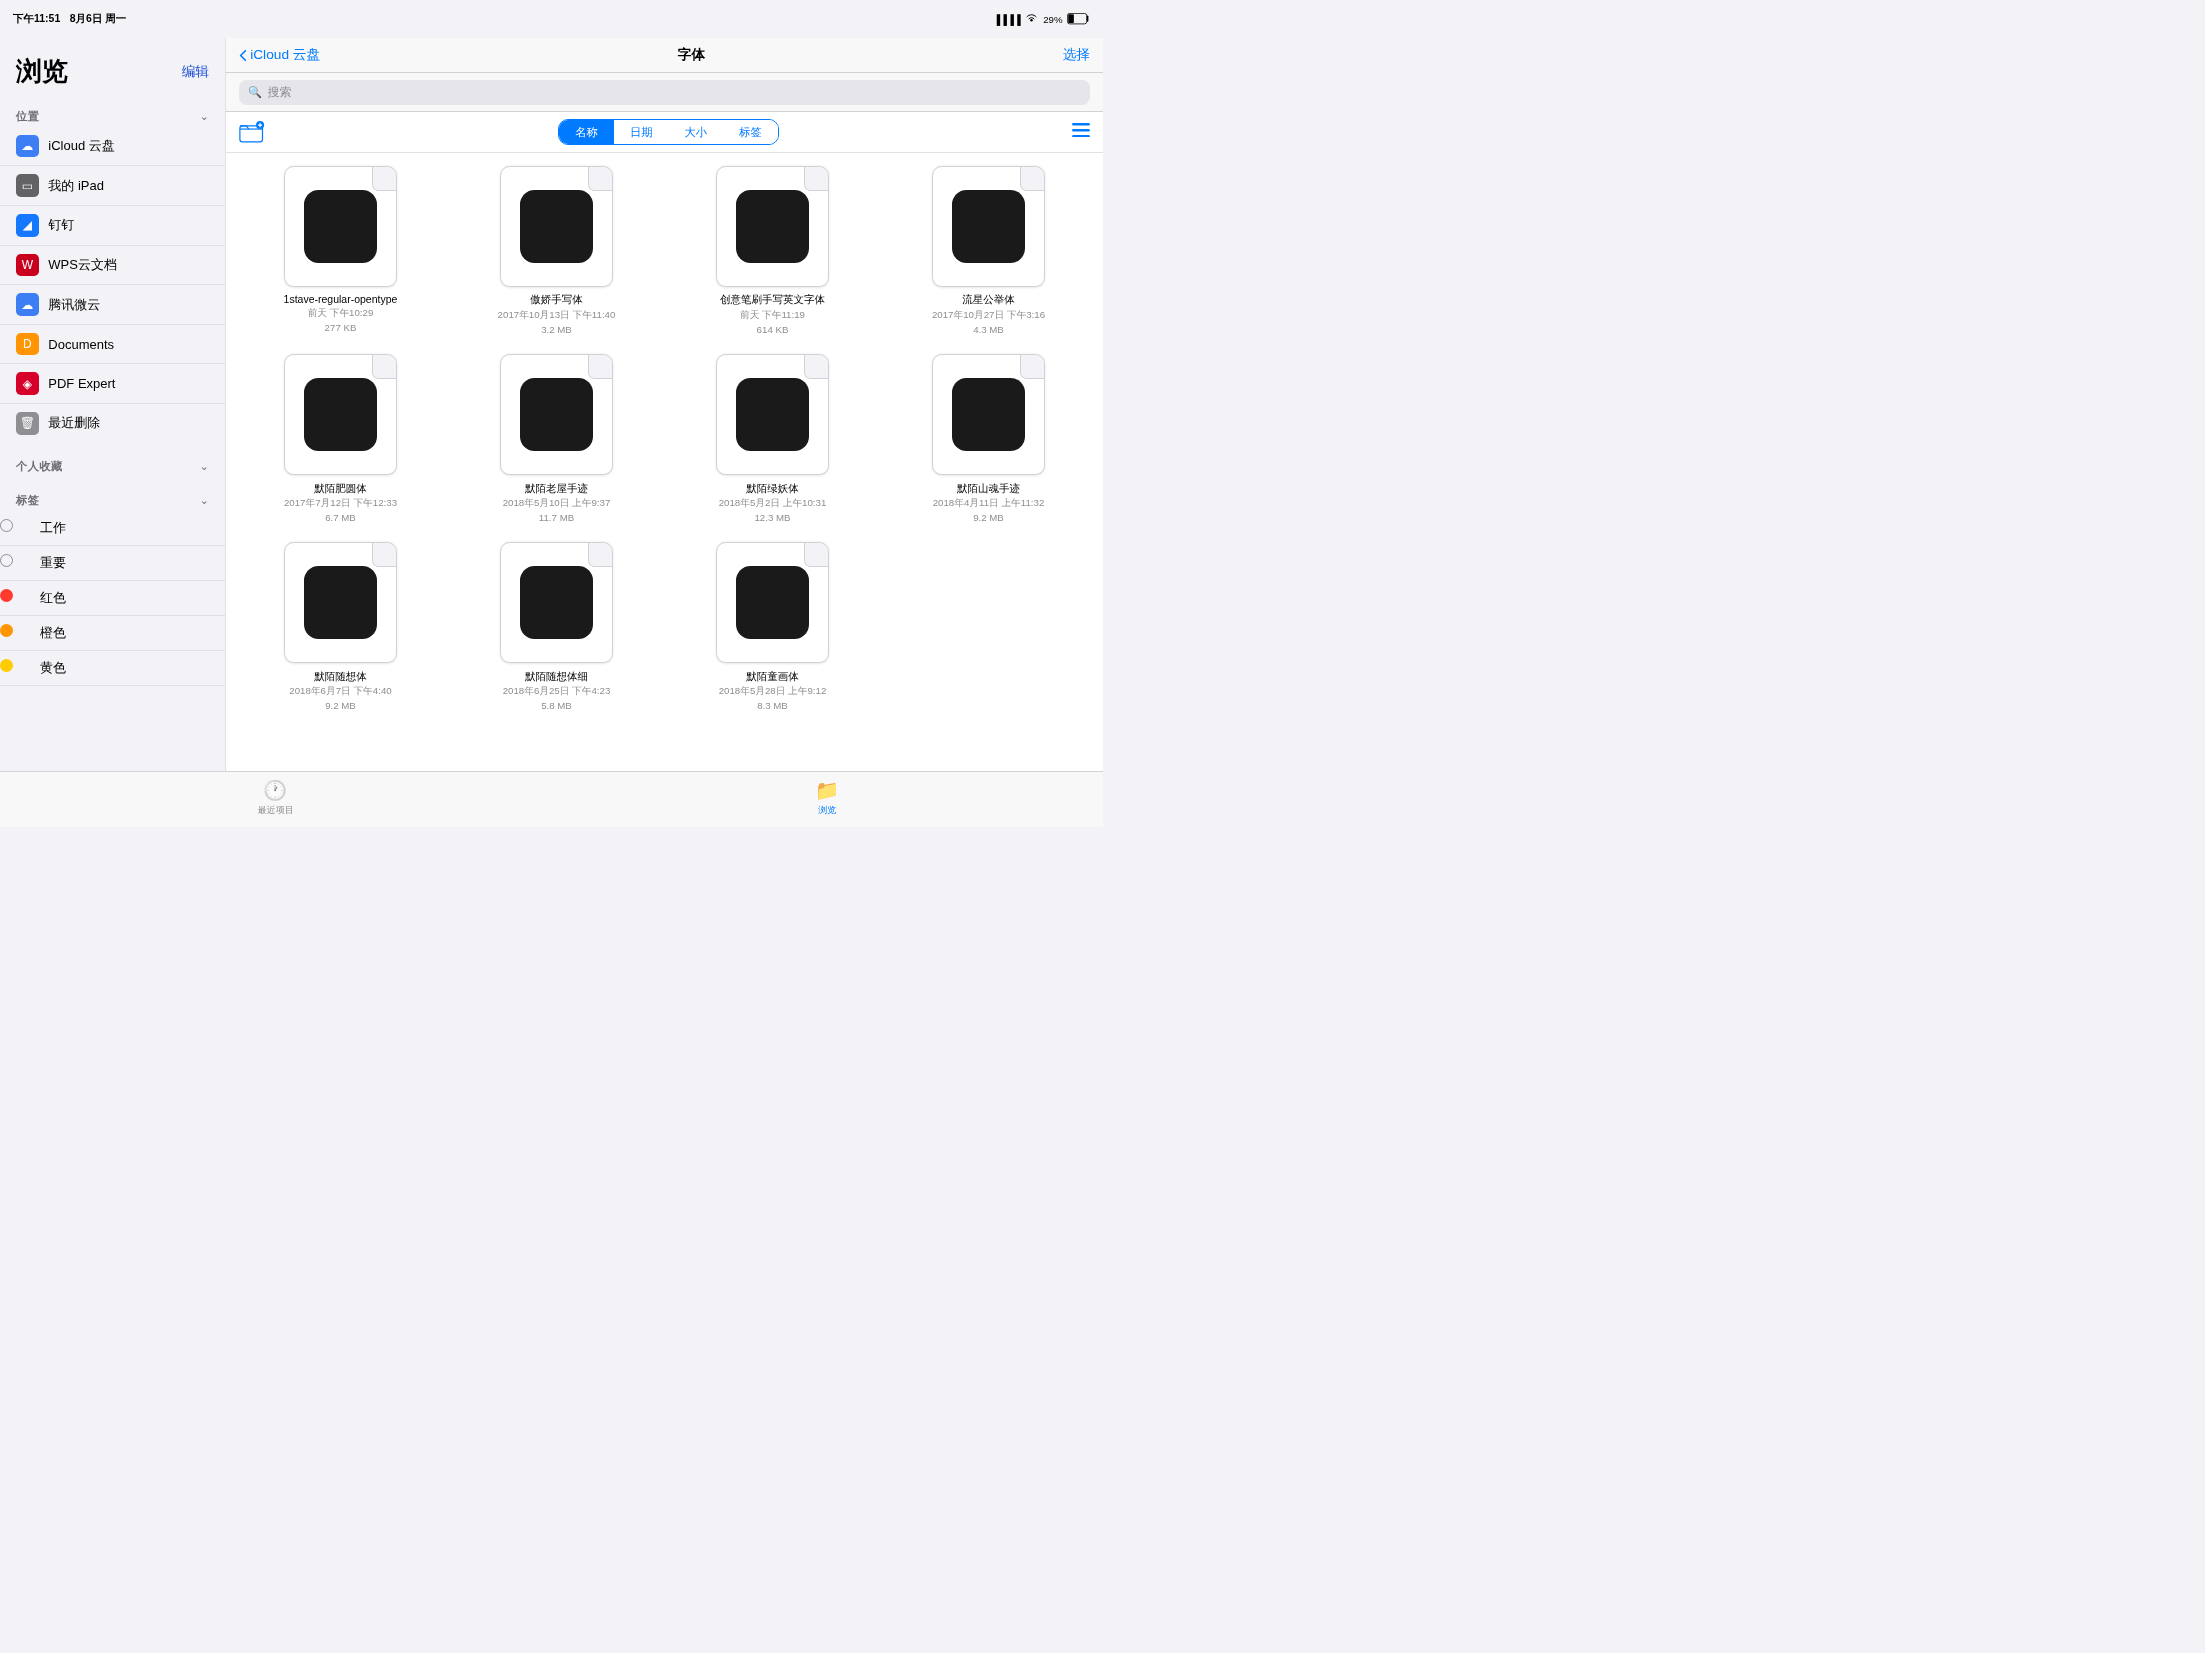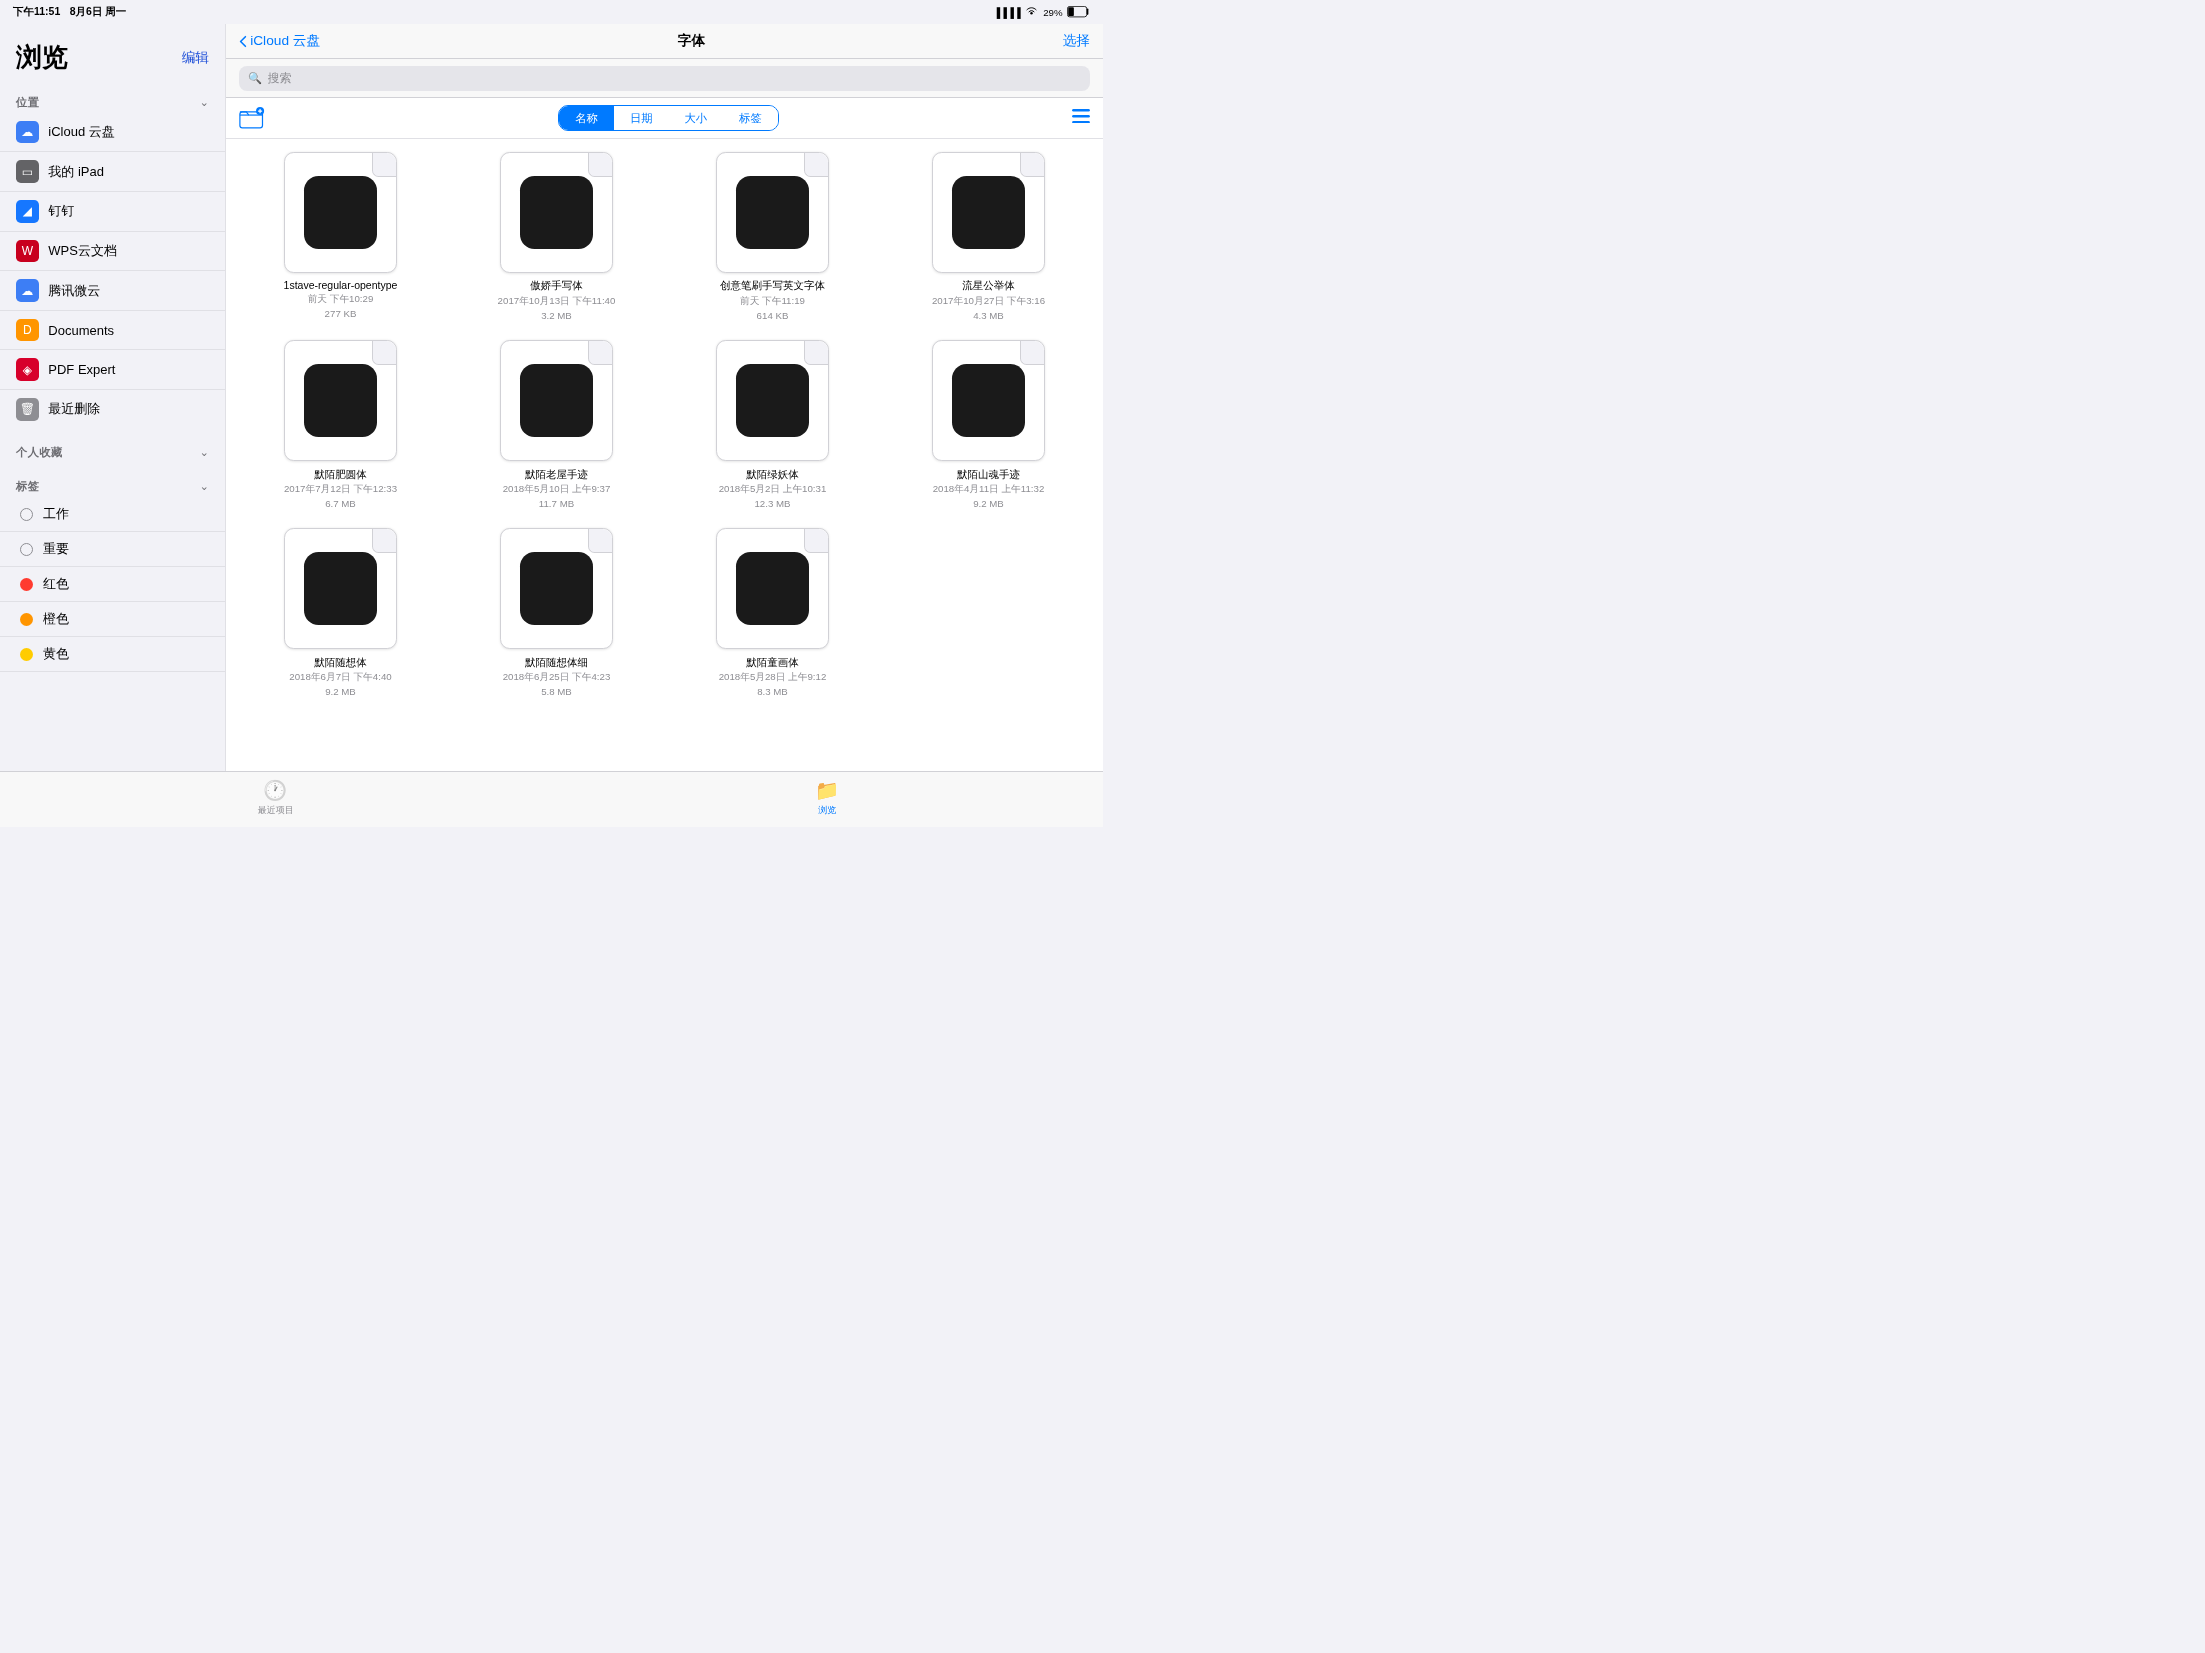--- a/index.html
+++ b/index.html
@@ -9,21 +9,21 @@
       width: 1103px;
       height: 827px;
       overflow: hidden;
       display: flex;
       flex-direction: column;
     }
 
     
     .status-bar {
       background: #f2f2f7;
-      padding: 5px 13px;
+      padding: 12px 13px;
       display: flex;
       justify-content: space-between;
       align-items: center;
       font-size: 10.5px;
       color: #000;
       flex-shrink: 0;
     }
     .status-left { font-weight: 600; }
     .status-right { display: flex; gap: 4.8px; align-items: center; font-size: 9.7px; }
 
@@ -95,23 +95,22 @@
       flex-shrink: 0;
     }
     .sidebar-item-label {
       font-size: 13px;
       color: #000;
     }
 
     
     .tag-item {
       display: flex;
-      align-items: center;
-      padding: 8px 20px;
-      gap: 10px;
+      padding: 8px 0;
+      gap: 27px;
       cursor: pointer;
       border-bottom: 0.8px solid #e0e0e5;
     }
     .tag-dot {
       width: 13px;
       height: 13px;
       border-radius: 50%;
       flex-shrink: 0;
     }
     .tag-label { font-size: 13px; color: #000; }

